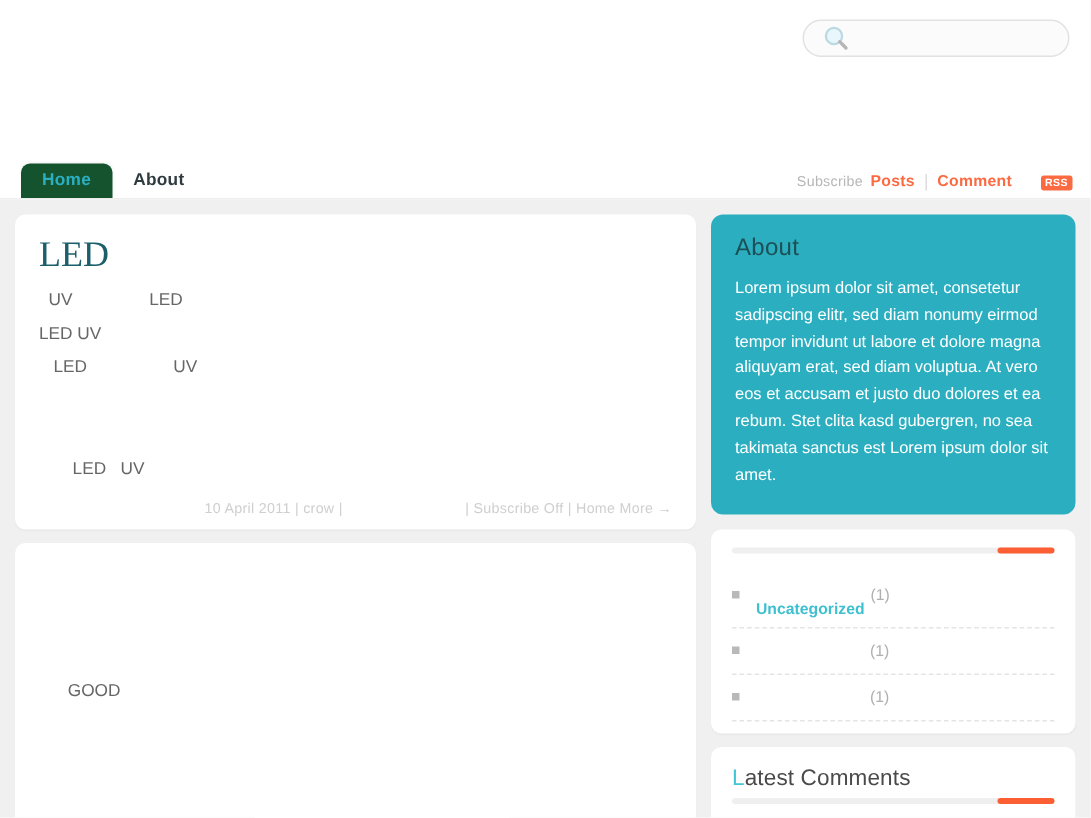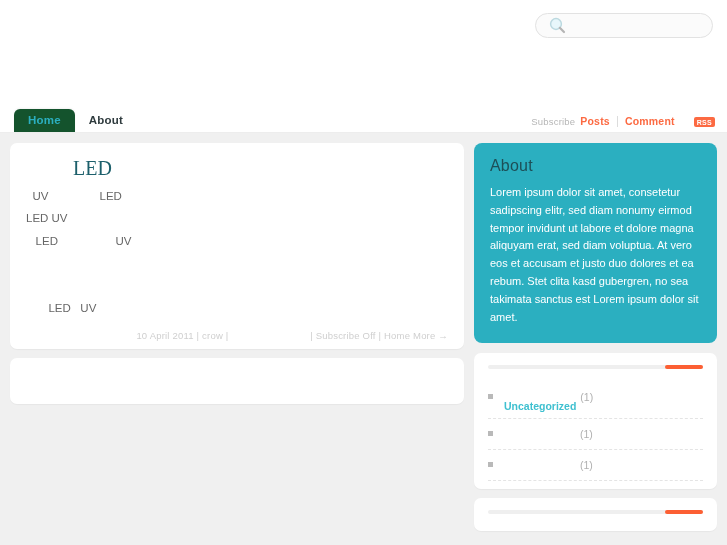--- a/index.html
+++ b/index.html
@@ -169,29 +169,28 @@
     background: #ffffff;
     border-radius: 7px;
     padding: 14px 16px 8px 16px;
     margin-bottom: 9px;
     box-shadow: 0 1px 1px rgba(0,0,0,.04);
     position: relative;
   }
 
   .post-title {
     font-family: "Liberation Serif", serif;
-    font-size: 20px;
+    font-size: 24px;
     color: #1c5f6b;
     font-weight: normal;
     line-height: 1.1;
     margin-bottom: 6px;
     text-decoration: none;
     display: inline-block;
     cursor: pointer;
-    margin-left: 47px;
   }
 
   .post-body {
     font-size: 11.5px;
     color: #666;
     line-height: 1.95;
     white-space: pre-wrap;
     min-height: 100px;
   }
 
@@ -348,20 +347,21 @@
         <span class="gap"></span>
         <span class="mm">|</span>
         <span class="mm">Subscribe Off</span>
         <span class="mm">|</span>
         <span class="mm">Home More →</span>
       </div>
     </div>
 
     <div class="post">
       <a class="post-title" href="#"></a>
+      <div class="post-body tall">      GOOD</div>
       <div class="post-meta">
         <span class="mm"></span>
         <span class="mm"></span>
         <span class="mm"></span>
       </div>
     </div>
 
   </div>
 
   <div class="sidebar-col">
@@ -386,17 +386,20 @@
         </li>
         <li class="cat-item">
           <span class="cat-bullet"></span>
           <span class="cat-name blank"></span>
           <span class="cat-count">(1)</span>
         </li>
       </ul>
     </div>
 
     <div class="widget short">
+      <h2 class="widget-title">
+        <span class="first">L</span><span>atest Comments</span>
+      </h2>
       <div class="widget-rule"></div>
     </div>
 
   </div>
 </div>
 
 </body></html>

